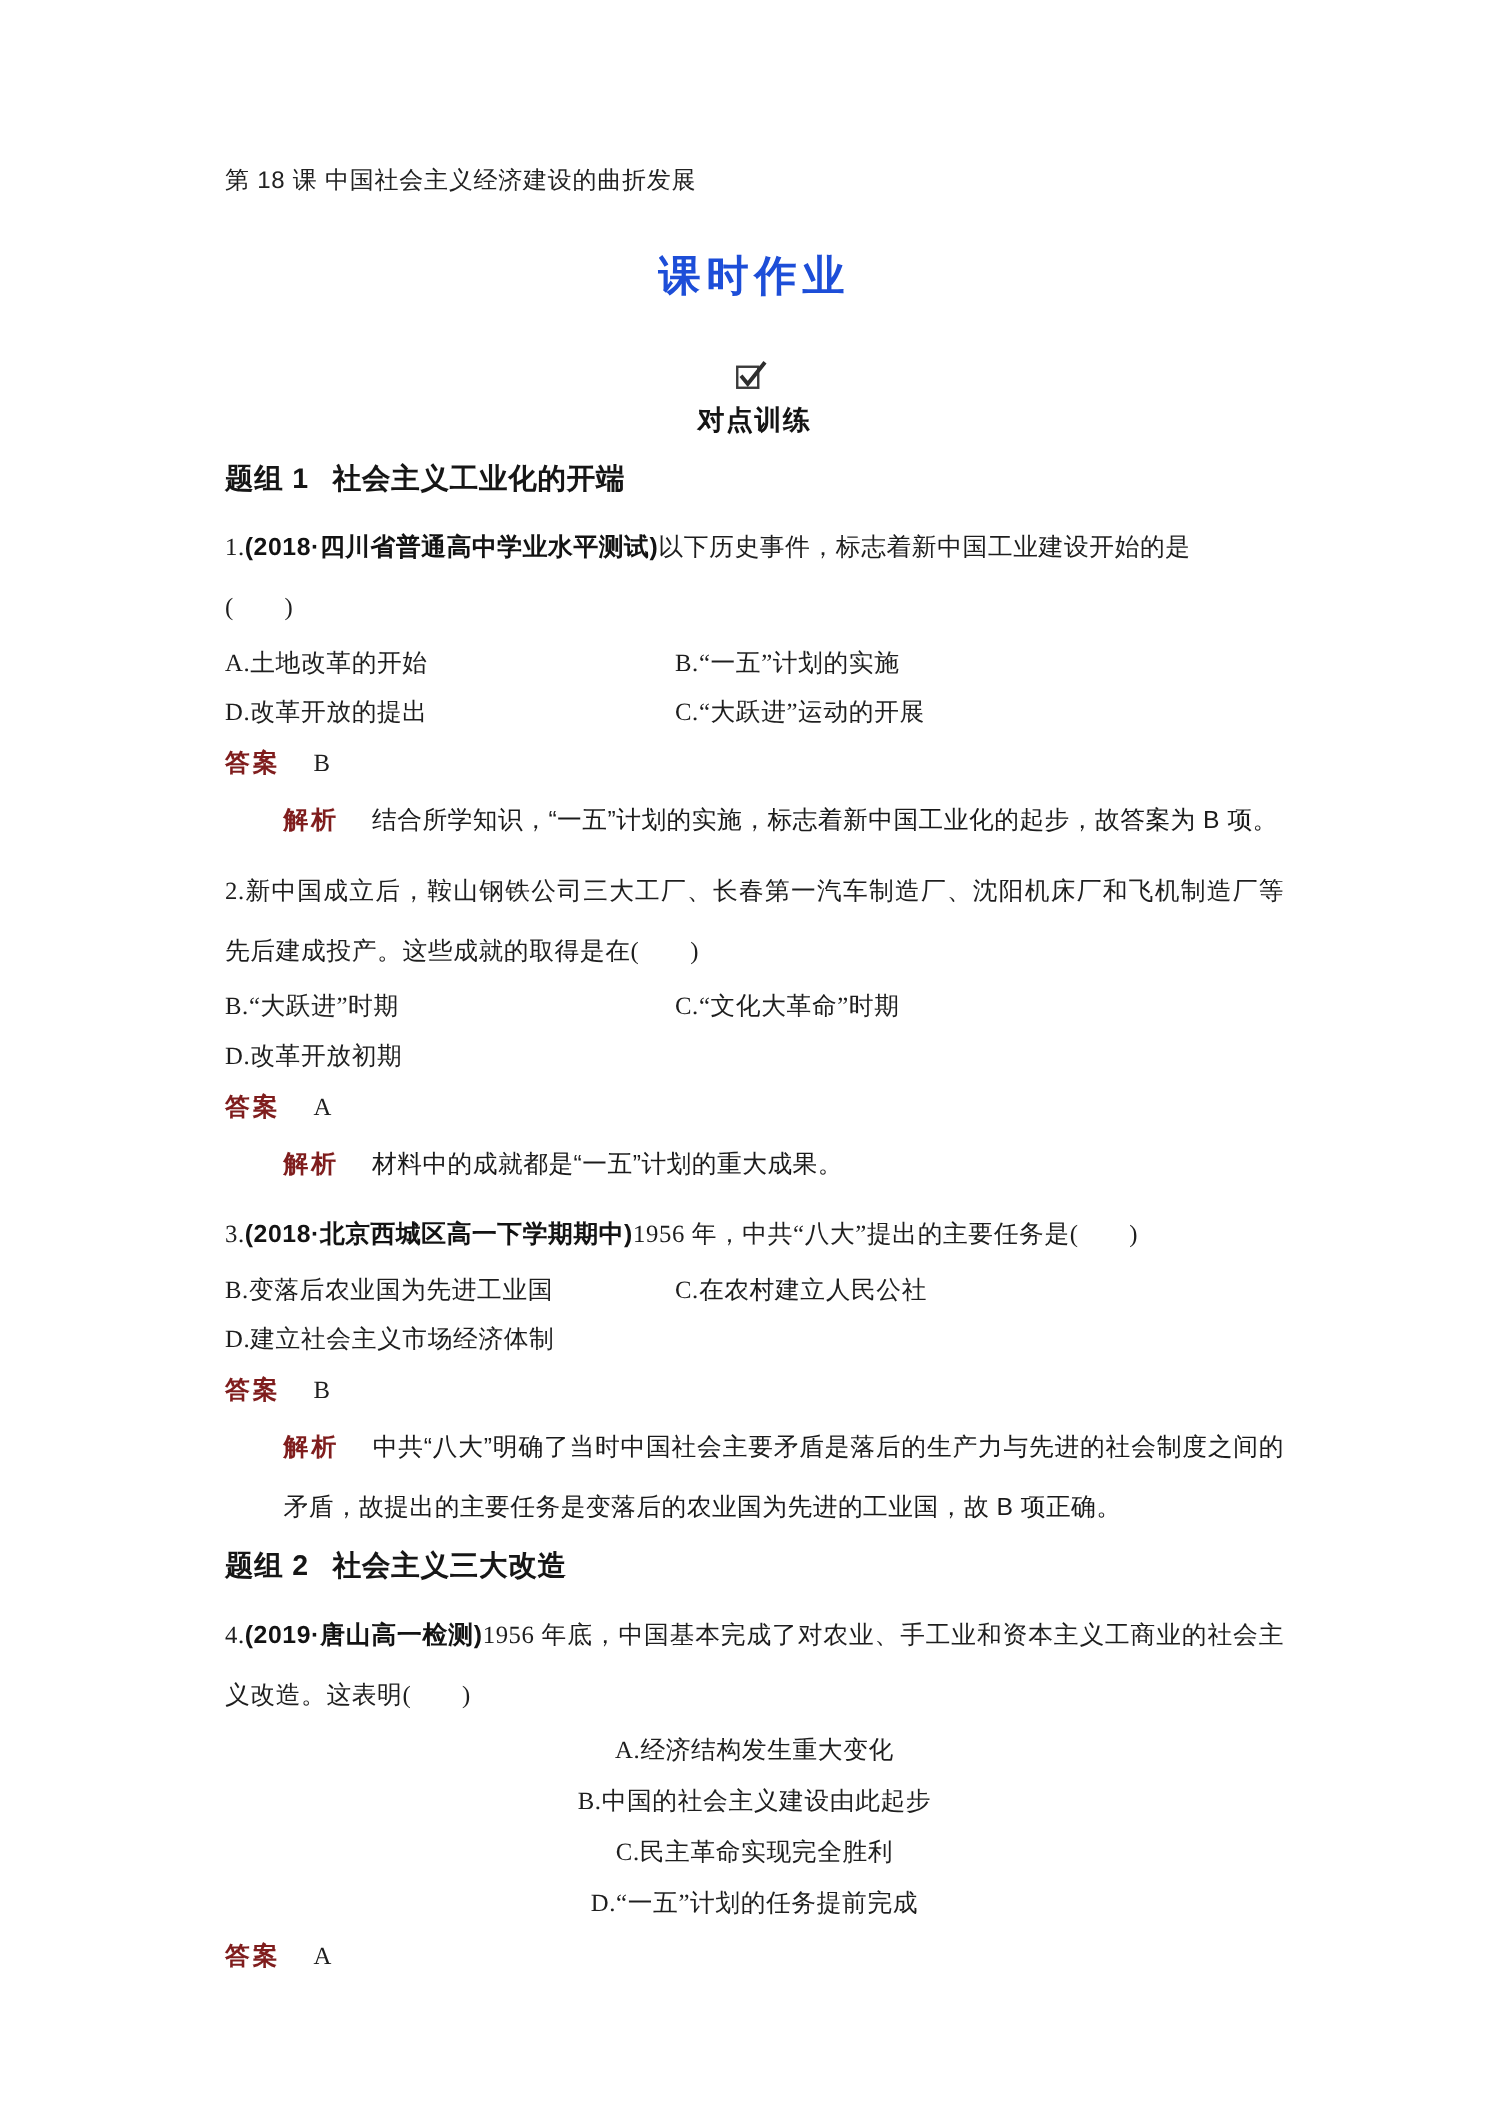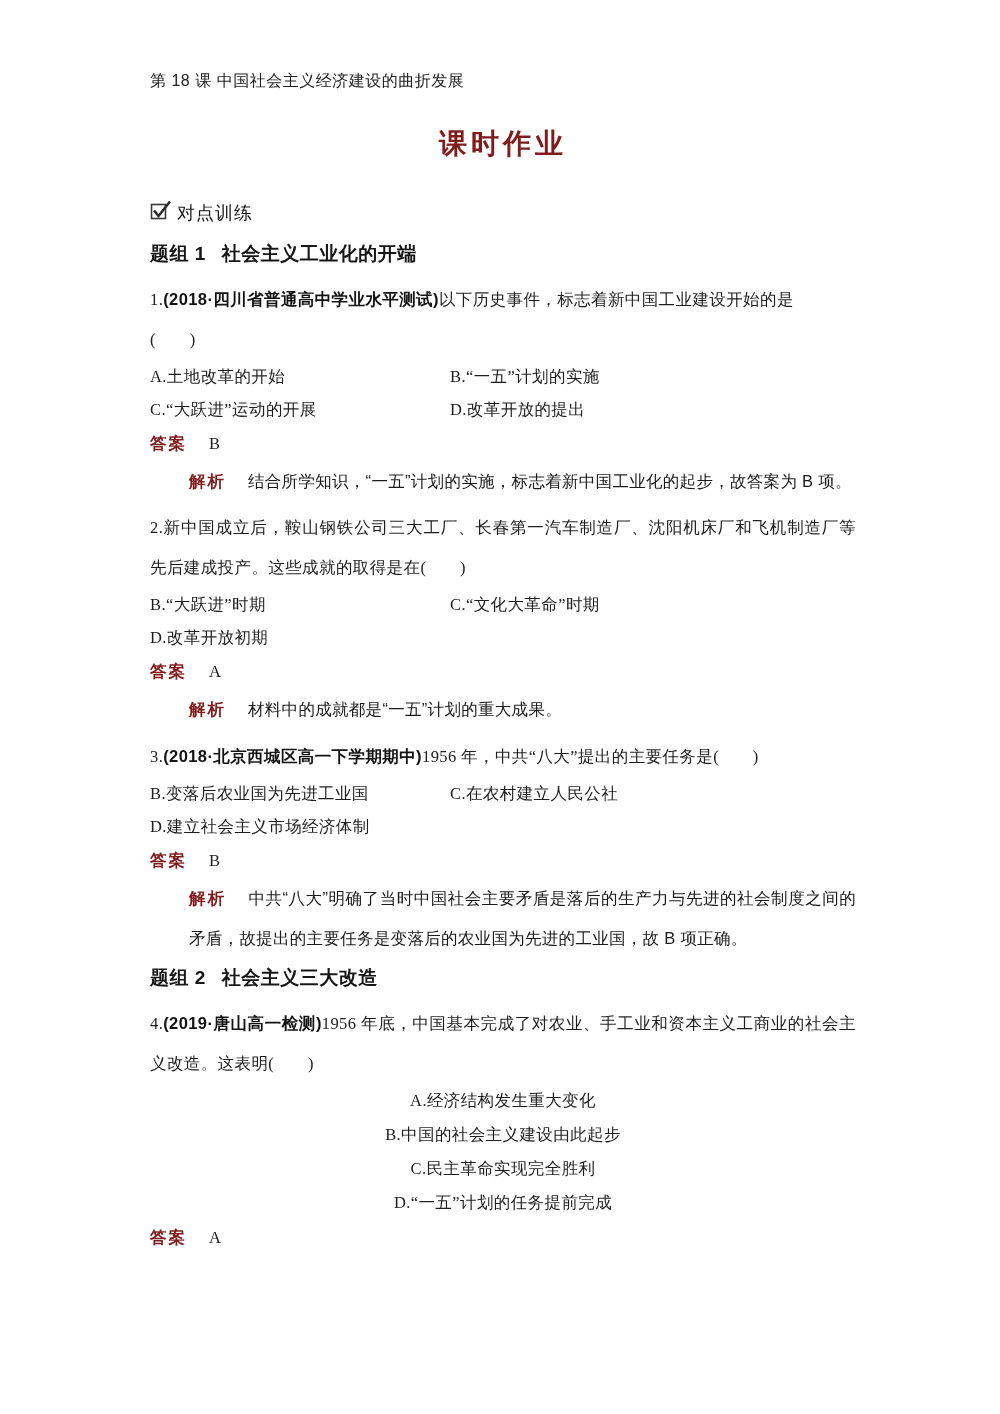--- a/index.html
+++ b/index.html
@@ -5,38 +5,38 @@
   * { box-sizing: border-box; }
   html, body { margin: 0; padding: 0; }
   body {
     width: 1000px; height: 1414px;
     background: #ffffff;
     color: #1e1e1e;
     font-family: "Liberation Serif", "DejaVu Serif", serif;
     font-size: 16.5px;
     overflow: hidden;
   }
-  .page { padding: 68px 144px 0 150px; }
+  .page { padding: 108px 144px 0 150px; }
 
   .doc-header {
     font-family: "Liberation Sans", "DejaVu Sans", sans-serif;
     font-size: 16px; color: #222; line-height: 26px;
     letter-spacing: 0.5px;
   }
   .doc-title {
     font-family: "Liberation Sans", "DejaVu Sans", sans-serif;
-    font-size: 28px; font-weight: 700; color: #7f1d1d;
+    font-size: 28px; font-weight: 700; color: #1d4ed8;
     text-align: center; letter-spacing: 4px;
     line-height: 40px; margin: 30px 0 34px 0;
   }
   .section-head {
     display: flex; align-items: center;
     font-family: "Liberation Sans", "DejaVu Sans", sans-serif;
-    font-weight: 400; font-size: 18px; color: #141414;
-    line-height: 26px; margin: 0 0 14px 0; letter-spacing: 1px;
+    font-weight: 700; font-size: 18px; color: #141414;
+    line-height: 26px; margin: 0 0 14px 0; letter-spacing: 1px; flex-direction: column;
   }
   .check-icon { margin-right: 5px; position: relative; top: 1px; }
   .group-head {
     font-family: "Liberation Sans", "DejaVu Sans", sans-serif;
     font-weight: 700; font-size: 19px; color: #161616;
     line-height: 26px; margin: 0 0 12px 0; letter-spacing: 0.5px;
   }
   .group-head .g-title { margin-left: 16px; }
 
   .question { margin-bottom: 7px; }
@@ -86,22 +86,22 @@
   </div>
 
   <div class="question">
     <div class="q-stem">
       <span>1.</span><span class="q-source">(2018·四川省普通高中学业水平测试)</span><span>以下历史事件，标志着新中国工业建设开始的是</span>
     </div>
     <div class="q-stem">(　　)</div>
     <div class="opts-2col">
       <div>A.土地改革的开始</div>
       <div>B.“一五”计划的实施</div>
+      <div>D.改革开放的提出</div>
       <div>C.“大跃进”运动的开展</div>
-      <div>D.改革开放的提出</div>
     </div>
     <div class="ans-line">
       <span class="lbl">答案</span><span>B</span>
     </div>
     <div class="analysis">
       <span class="lbl">解析</span><span>结合所学知识，“一五”计划的实施，标志着新中国工业化的起步，故答案为 B 项。</span>
     </div>
   </div>
 
   <div class="question">

